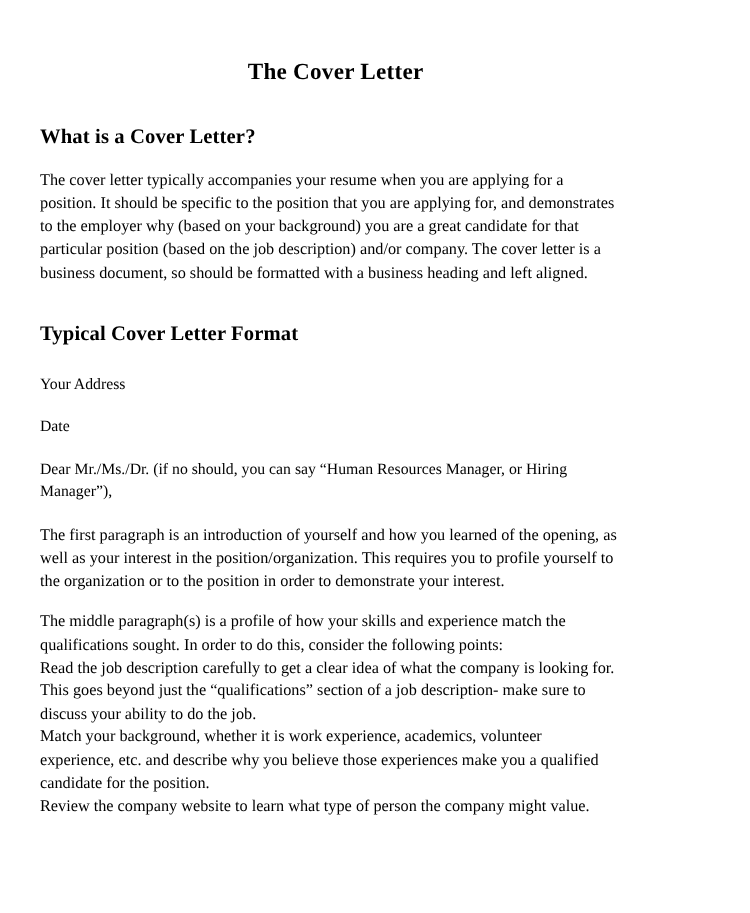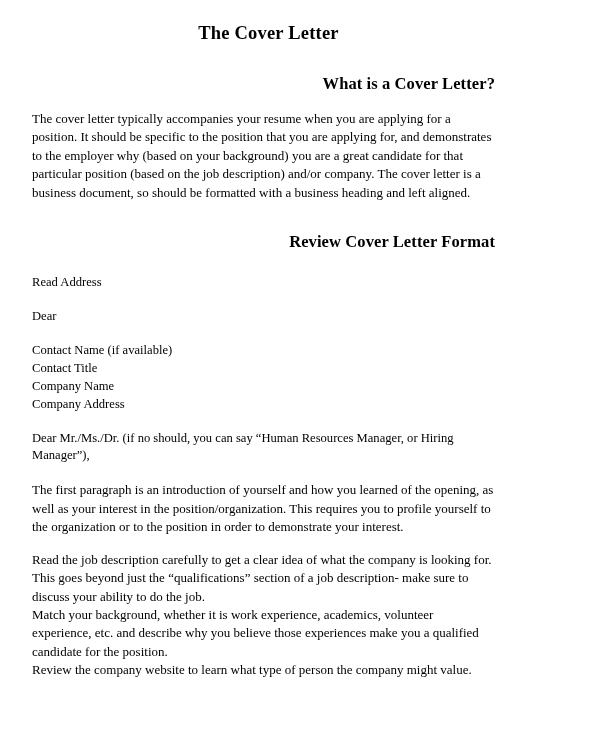--- a/index.html
+++ b/index.html
@@ -12,37 +12,36 @@
     background: #ffffff;
     font-family: "Liberation Serif", serif;
     color: #000000;
     overflow: hidden;
   }
   .page {
     position: relative;
     width: 547px;
     height: 730px;
     box-sizing: border-box;
-    padding: 23px 52px 0 32px;
+    padding: 48px 52px 0 32px;
     background: #ffffff;
   }
   .doc-title {
     text-align: center;
     font-size: 18.5px;
     font-weight: bold;
     letter-spacing: 0.2px;
     margin: 0 0 30px 0;
     padding-left: 10px;
   }
   .section-heading {
     font-size: 16.5px;
     font-weight: bold;
     margin: 0 0 16px 0;
     letter-spacing: 0.1px;
-    text-align: right;
   }
   .section-heading.second {
     margin-top: 30px;
     margin-bottom: 22px;
   }
   .body-para {
     font-size: 13px;
     line-height: 1.42;
     margin: 0 0 14px 0;
     text-align: left;
@@ -62,42 +61,37 @@
 <body>
 
 <div class="page">
 
   <h1 class="doc-title">The Cover Letter</h1>
 
   <h2 class="section-heading">What is a Cover Letter?</h2>
 
   <p class="body-para">The cover letter typically accompanies your resume when you are applying for a position. It should be specific to the position that you are applying for, and demonstrates to the employer why (based on your background) you are a great candidate for that particular position (based on the job description) and/or company. The cover letter is a business document, so should be formatted with a business heading and left aligned.</p>
 
-  <h2 class="section-heading second">Review Cover Letter Format</h2>
+  <h2 class="section-heading second">Typical Cover Letter Format</h2>
 
   <div class="block">
-    <div class="line">Read Address</div>
+    <div class="line">Your Address</div>
   </div>
 
   <div class="block">
-    <div class="line">Dear</div>
+    <div class="line">Date</div>
   </div>
 
-  <div class="block">
-    <div class="line">Contact Name (if available)</div>
-    <div class="line">Contact Title</div>
-    <div class="line">Company Name</div>
-    <div class="line">Company Address</div>
-  </div>
 
   <div class="block">
     <div class="line">Dear Mr./Ms./Dr. (if no should, you can say “Human Resources Manager, or Hiring Manager”),</div>
   </div>
 
   <p class="body-para">The first paragraph is an introduction of yourself and how you learned of the opening, as well as your interest in the position/organization. This requires you to profile yourself to the organization or to the position in order to demonstrate your interest.</p>
 
   <div class="block">
+    <p class="body-para tight">The middle paragraph(s) is a profile of how your skills and experience match the qualifications sought.  In order to do this, consider the following points:</p>
     <p class="body-para tight">Read the job description carefully to get a clear idea of what the company is looking for. This goes beyond just the “qualifications” section of a job description- make sure to discuss your ability to do the job.</p>
     <p class="body-para tight">Match your background, whether it is work experience, academics, volunteer experience, etc. and describe why you believe those experiences make you a qualified candidate for the position.</p>
     <p class="body-para tight">Review the company website to learn what type of person the company might value.</p>
   </div>
 
 </div>
 
 </body></html>

